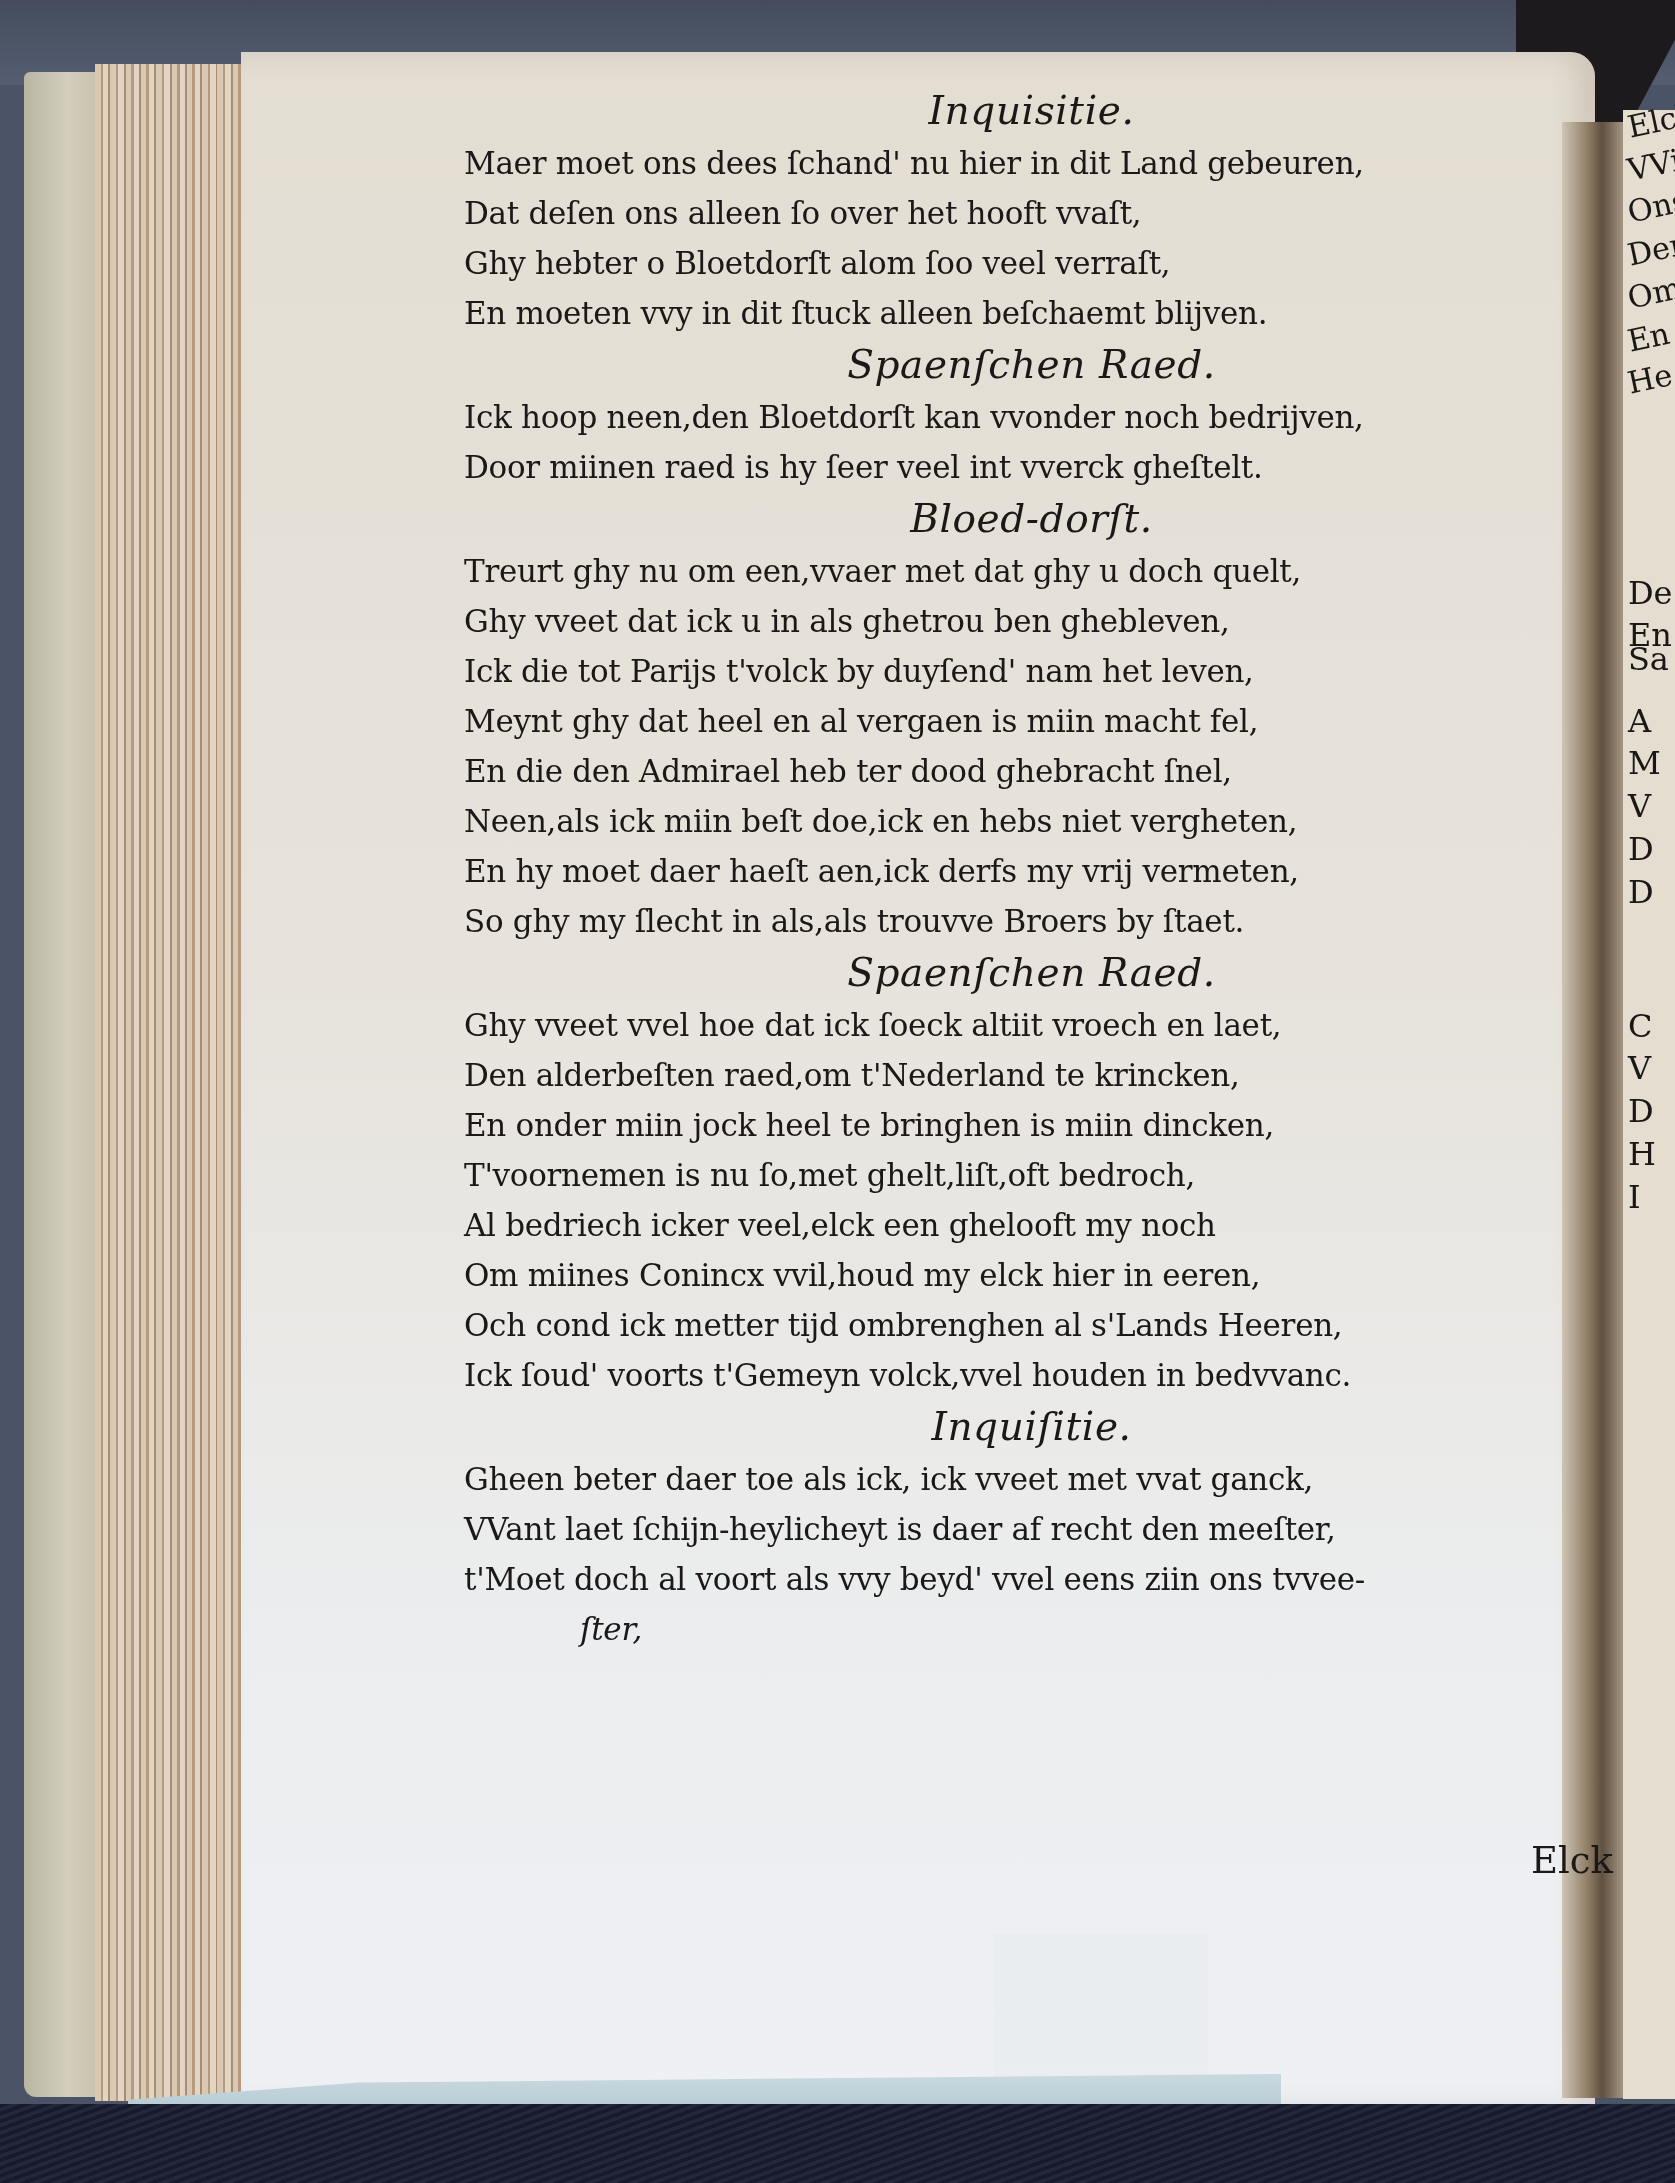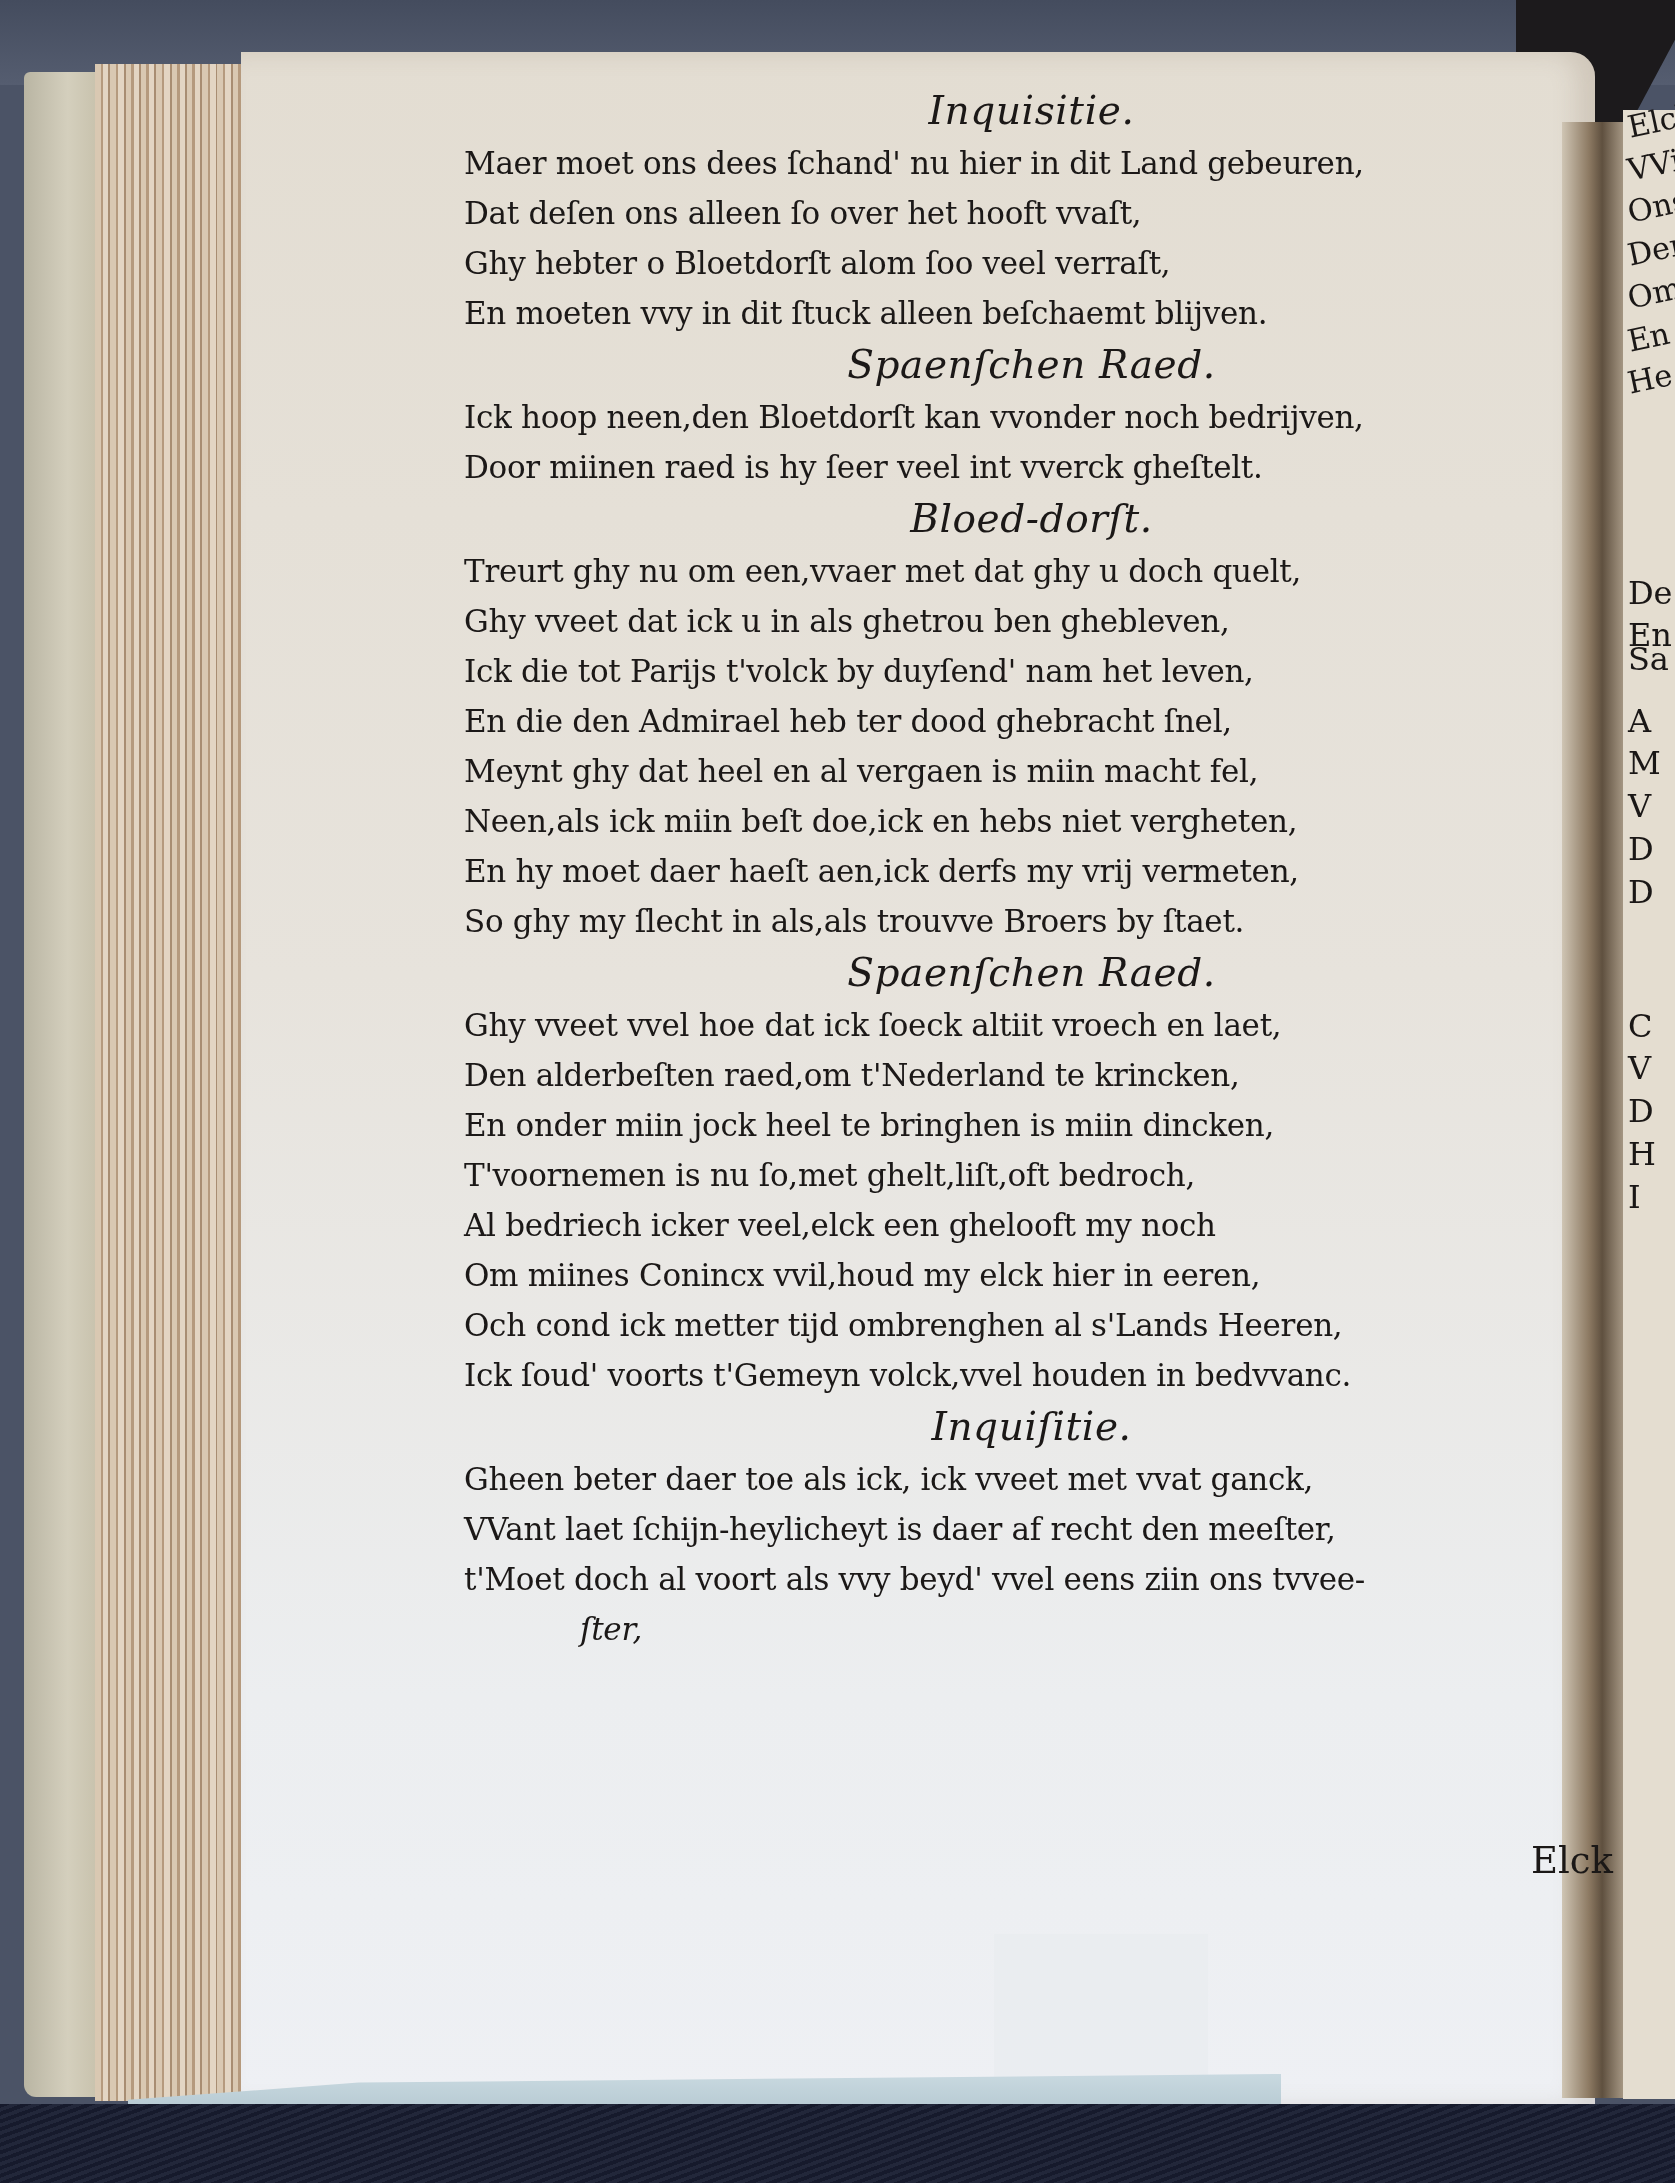--- a/index.html
+++ b/index.html
@@ -120,22 +120,22 @@
   <div class="line">En moeten vvy in dit ſtuck alleen beſchaemt blijven.</div>
 
   <div class="heading">Spaenſchen Raed.</div>
   <div class="line">Ick hoop neen,den Bloetdorſt kan vvonder noch bedrijven,</div>
   <div class="line">Door miinen raed is hy ſeer veel int vverck gheſtelt.</div>
 
   <div class="heading">Bloed-dorſt.</div>
   <div class="line">Treurt ghy nu om een,vvaer met dat ghy u doch quelt,</div>
   <div class="line">Ghy vveet dat ick u in als ghetrou ben ghebleven,</div>
   <div class="line">Ick die tot Parijs t'volck by duyſend' nam het leven,</div>
+  <div class="line">Meynt ghy dat heel en al vergaen is miin macht fel,</div>
   <div class="line">En die den Admirael heb ter dood ghebracht ſnel,</div>
-  <div class="line">Meynt ghy dat heel en al vergaen is miin macht fel,</div>
   <div class="line">Neen,als ick miin beſt doe,ick en hebs niet vergheten,</div>
   <div class="line">En hy moet daer haeſt aen,ick derfs my vrij vermeten,</div>
   <div class="line">So ghy my ſlecht in als,als trouvve Broers by ſtaet.</div>
 
   <div class="heading">Spaenſchen Raed.</div>
   <div class="line">Ghy vveet vvel hoe dat ick ſoeck altiit vroech en laet,</div>
   <div class="line">Den alderbeſten raed,om t'Nederland te krincken,</div>
   <div class="line">En onder miin jock heel te bringhen is miin dincken,</div>
   <div class="line">T'voornemen is nu ſo,met ghelt,liſt,oft bedroch,</div>
   <div class="line">Al bedriech icker veel,elck een ghelooft my noch</div>

